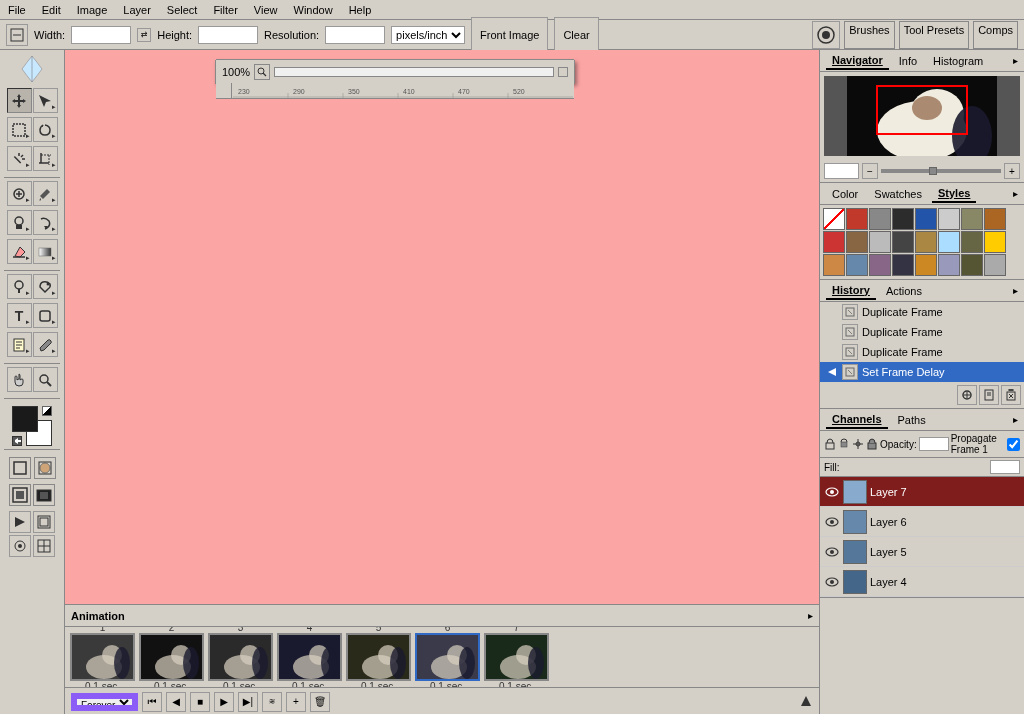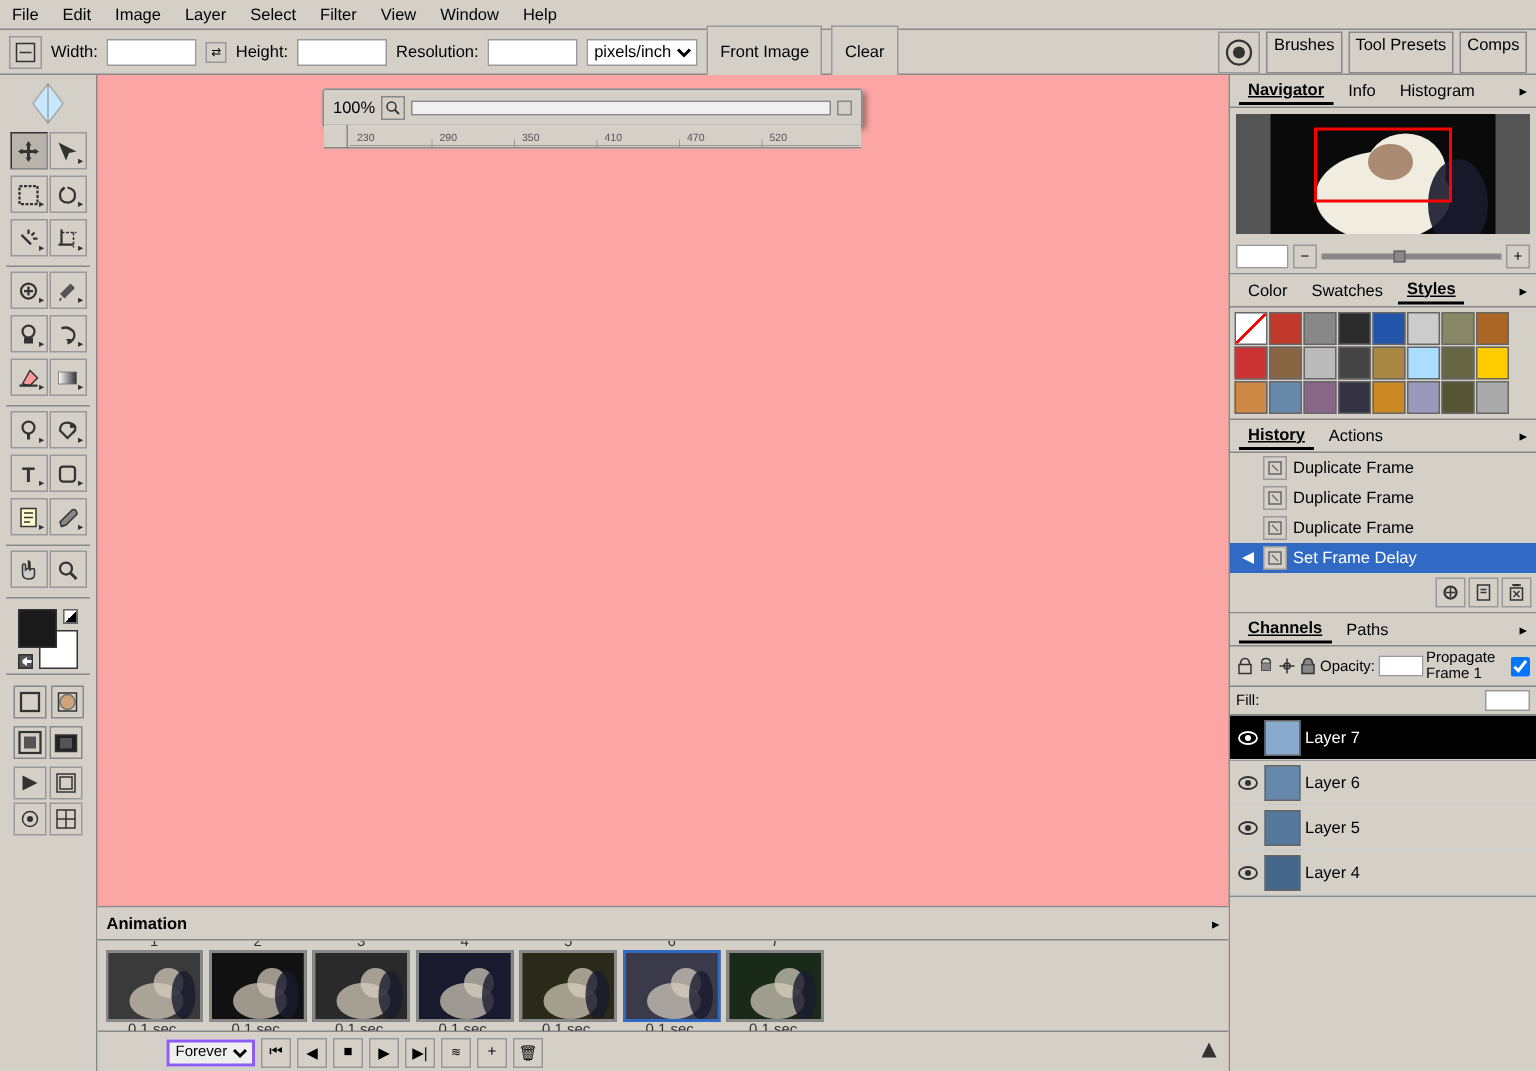--- a/index.html
+++ b/index.html
@@ -75,37 +75,37 @@
 
     
     #history-panel { border-bottom: 1px solid #888; }
     .history-item { display: flex; align-items: center; height: 20px; padding: 0 6px; gap: 4px; font-size: 11px; cursor: pointer; }
     .history-item.active { background: #316ac5; color: white; }
     .history-icon { width: 16px; height: 16px; background: #d4d0c8; border: 1px solid #999; display: flex; align-items: center; justify-content: center; font-size: 9px; flex-shrink: 0; }
     .history-panel-controls { display: flex; padding: 3px; gap: 2px; justify-content: flex-end; }
     .history-ctrl-btn { width: 20px; height: 20px; border: 1px solid #999; background: #d4d0c8; cursor: pointer; display: flex; align-items: center; justify-content: center; font-size: 9px; }
     .layer-list { flex: 1; overflow-y: auto; }
     .layer-item { display: flex; align-items: center; height: 30px; padding: 0 4px; gap: 3px; font-size: 11px; cursor: pointer; border-bottom: 1px solid #ccc; }
-    .layer-item.active { background: #000000; color: white; }
+    .layer-item.active { background: #7f1d1d; color: white; }
     .layer-visibility { width: 16px; height: 16px; cursor: pointer; display: flex; align-items: center; justify-content: center; font-size: 12px; }
     .layer-thumb { width: 24px; height: 24px; background: #888; border: 1px solid #666; flex-shrink: 0; }
     .layer-name { font-size: 11px; }
 
     
     #anim-panel { position: absolute; bottom: 0; left: 65px; right: 205px; height: 110px; background: #d4d0c8; border-top: 1px solid #888; }
     #anim-header { background: #d4d0c8; border-bottom: 1px solid #888; height: 22px; display: flex; align-items: center; padding: 0 6px; }
     #anim-title { font-size: 11px; font-weight: bold; }
     #anim-frames { display: flex; padding: 5px; gap: 4px; overflow-x: auto; height: calc(110px - 22px - 28px); align-items: center; }
     .frame { display: flex; flex-direction: column; align-items: center; cursor: pointer; }
     .frame-thumb { width: 65px; height: 48px; background: #555; border: 2px solid #888; overflow: hidden; }
     .frame-thumb.selected { border-color: #316ac5; background: #d0e0f0; }
     .frame-num { font-size: 10px; color: #333; }
     .frame-time { font-size: 10px; color: #333; }
     #anim-controls { display: flex; align-items: center; padding: 0 6px; height: 28px; gap: 4px; border-top: 1px solid #888; }
-    .anim-select { height: 18px; font-size: 10px; border: 2px solid #8b5cf6; margin-left: 40px; }
+    .anim-select { height: 18px; font-size: 10px; border: 6px solid #8b5cf6; }
     .anim-ctrl-btn { width: 20px; height: 20px; border: 1px solid #999; background: #d4d0c8; cursor: pointer; display: flex; align-items: center; justify-content: center; font-size: 10px; }
     .anim-expand { margin-left: auto; cursor: pointer; }
 
     
     ::-webkit-scrollbar { width: 8px; height: 8px; }
     ::-webkit-scrollbar-track { background: #d4d0c8; }
     ::-webkit-scrollbar-thumb { background: #888; border: 1px solid #666; }
 
     
     #channels-panel { border-bottom: 1px solid #888; }

